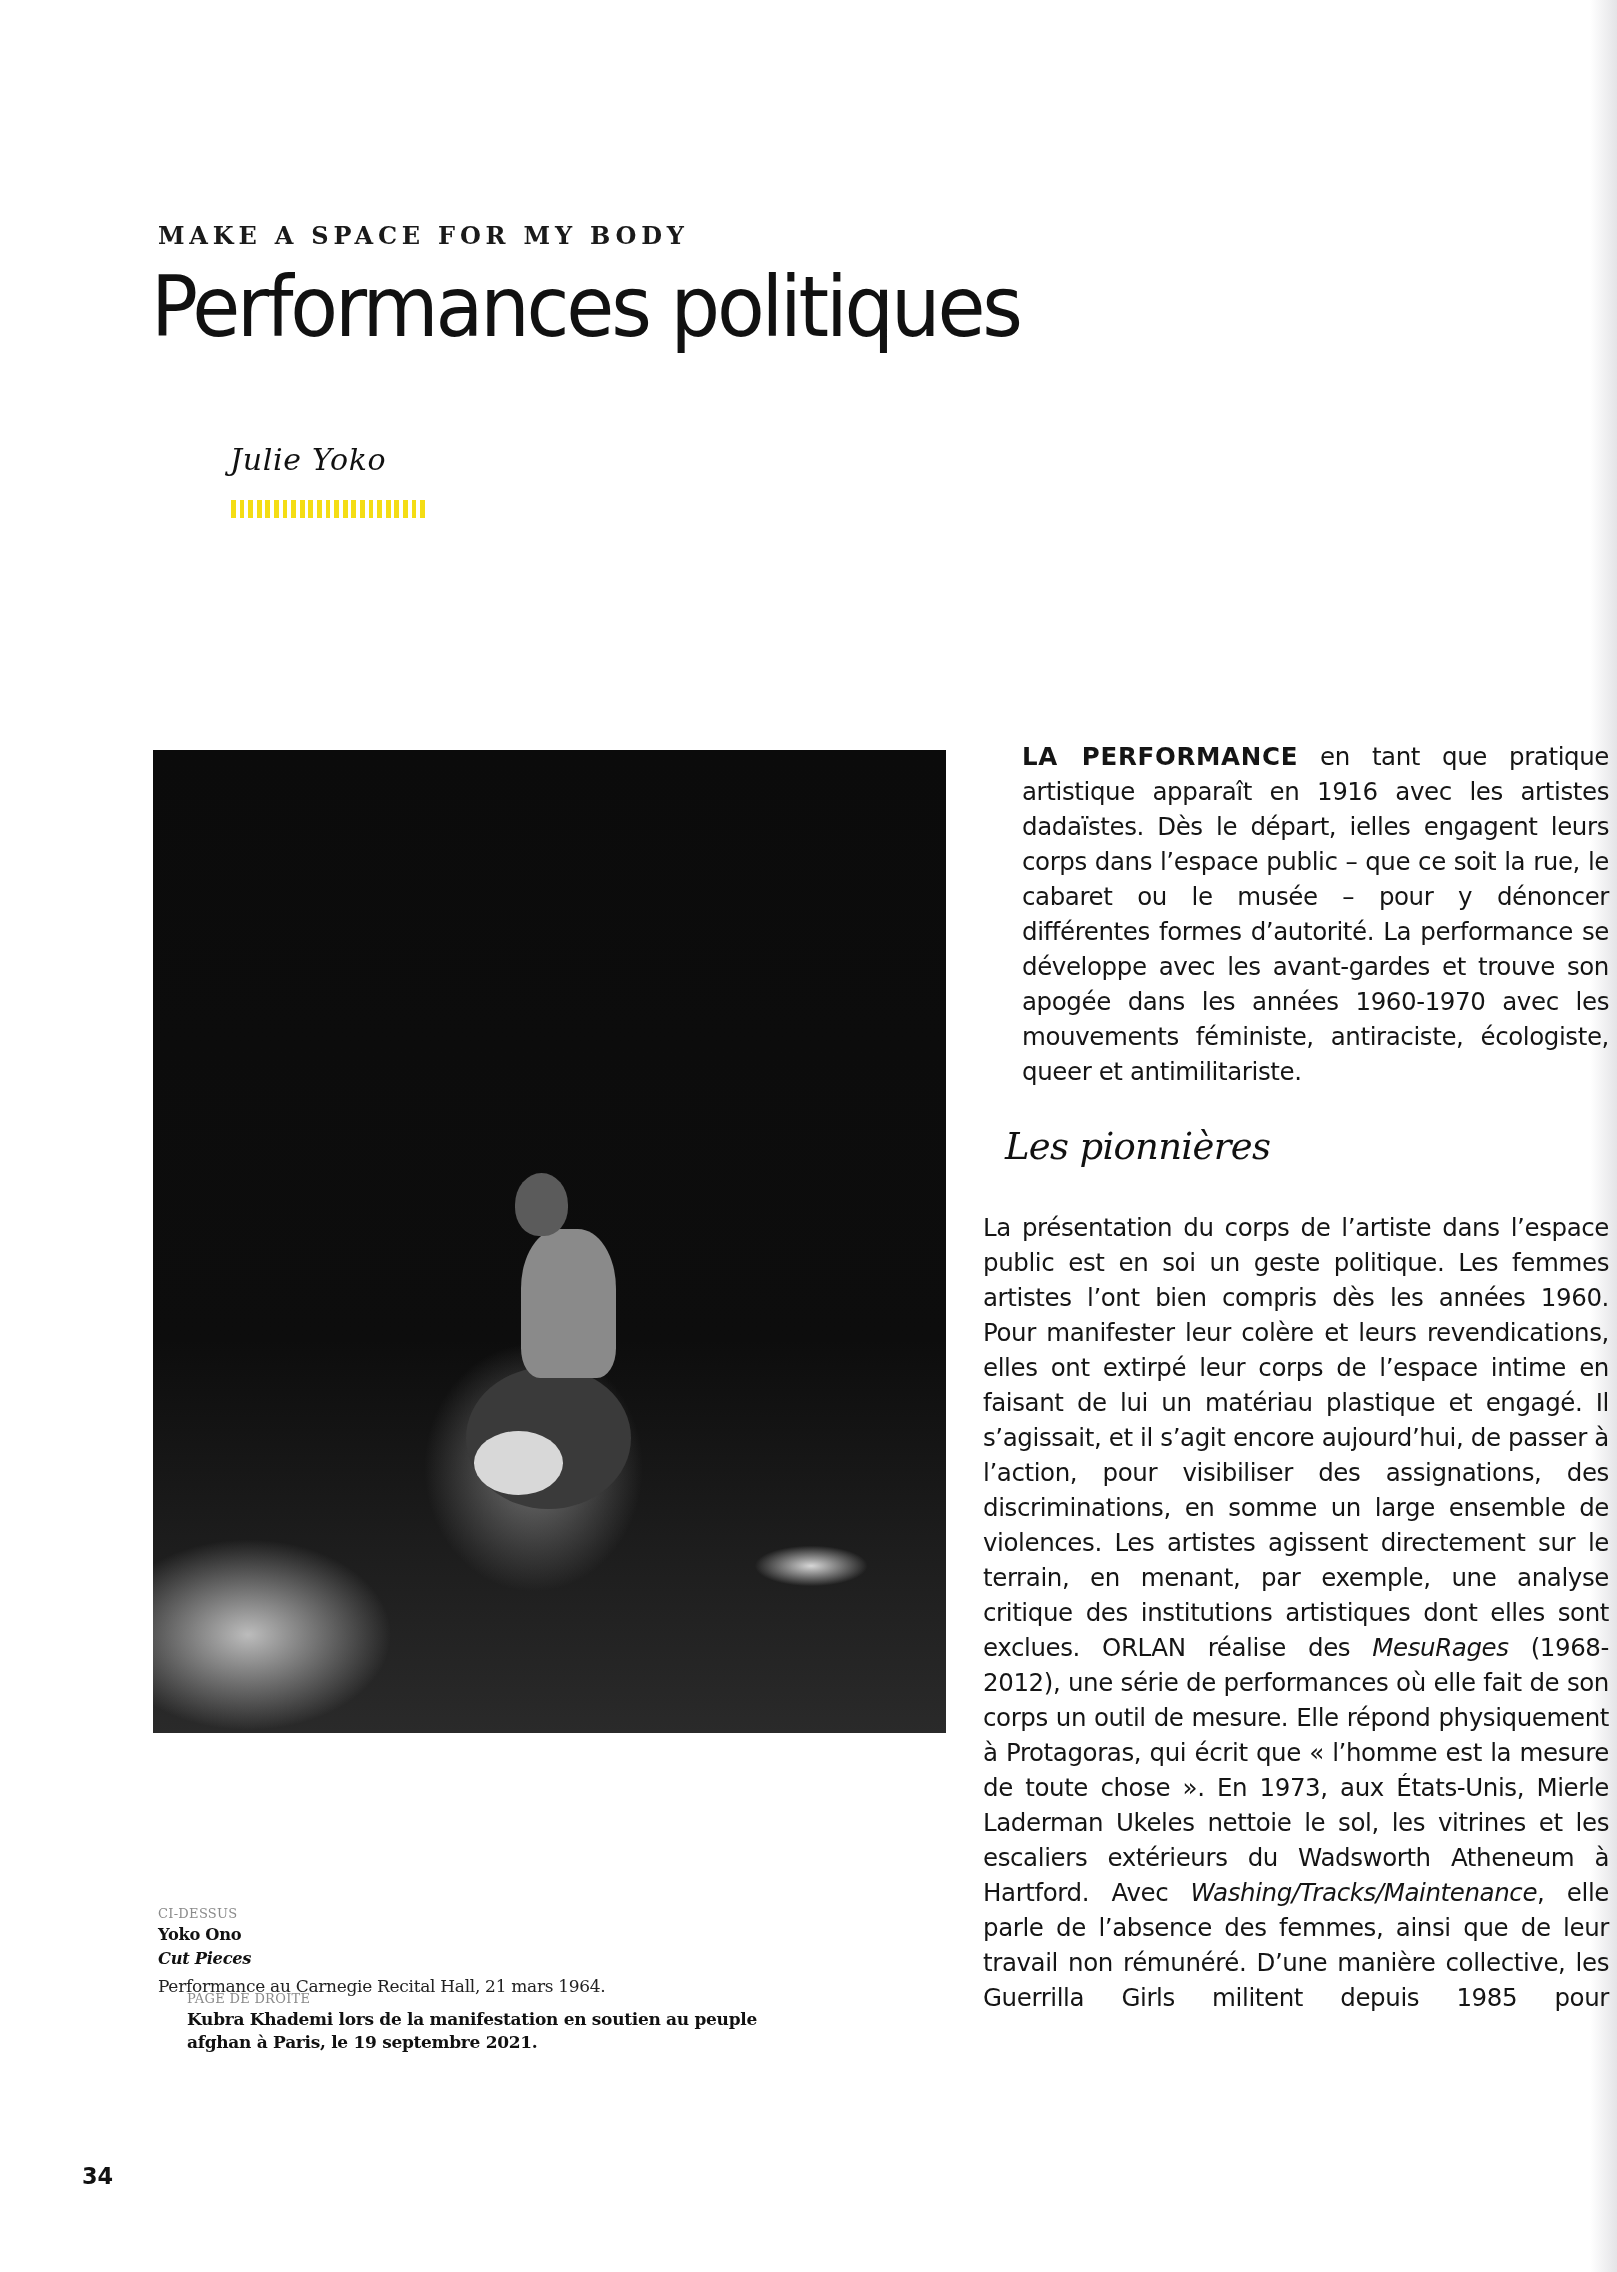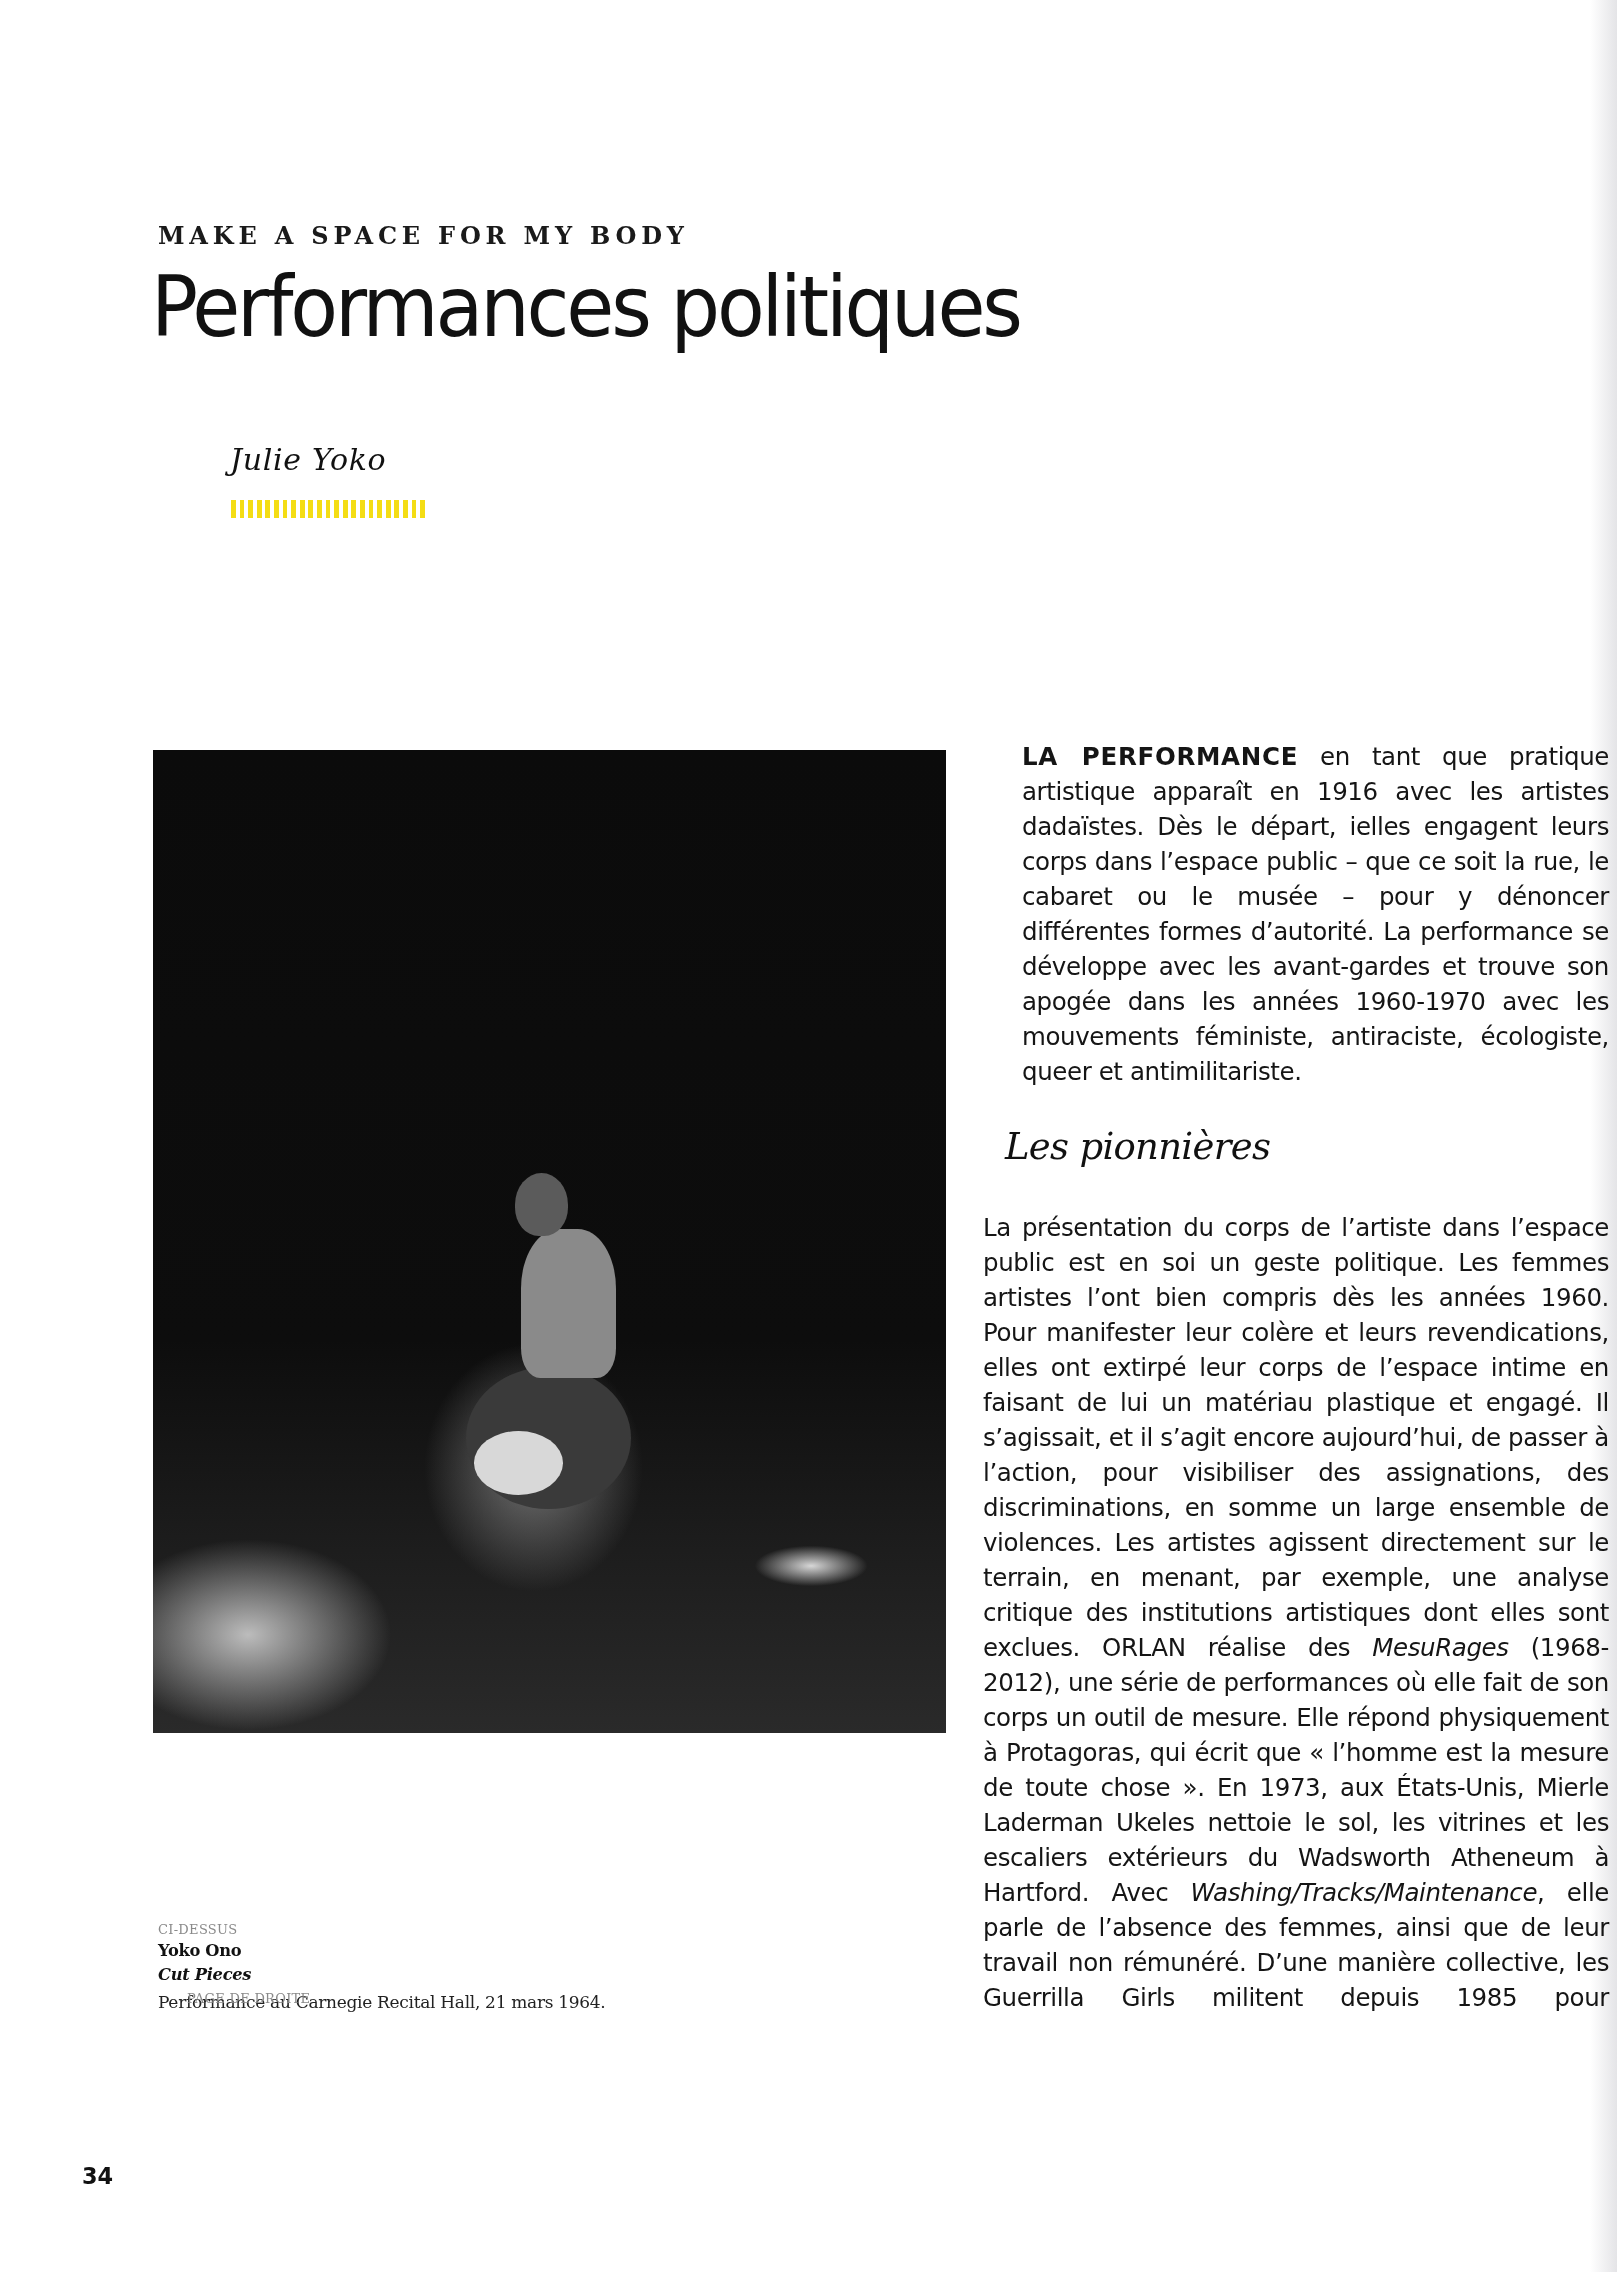--- a/index.html
+++ b/index.html
@@ -42,21 +42,21 @@
   }
   .photo-figure { position: absolute; left: 44%; top: 43%; width: 16%; height: 36%; }
   .photo-figure .head { position: absolute; left: 10%; top: 0; width: 42%; height: 18%; border-radius: 50% 50% 45% 45%; background: #5b5b5b; }
   .photo-figure .body { position: absolute; left: 15%; top: 16%; width: 75%; height: 42%; border-radius: 40% 40% 20% 20%; background: #8a8a8a; }
   .photo-figure .lap { position: absolute; left: -28%; top: 55%; width: 130%; height: 40%; border-radius: 50%; background: #3a3a3a; }
   .photo-figure .cloth { position: absolute; left: -22%; top: 73%; width: 70%; height: 18%; border-radius: 50%; background: #d8d8d8; }
 
   .caption-block {
     position: absolute; left: 158px; font-family: "DejaVu Serif", serif;
   }
-  .cap1 { top: 1905px; margin-top: 16px; }
+  .cap1 { top: 1905px; }
   .cap2 { top: 1990px; margin-left: 29px; }
   .cap-label { font-size: 13px; color: #8a8a8a; letter-spacing: 0.3px; line-height: 17.7px; }
   .cap-strong { font-size: 16.3px; font-weight: bold; color: #111; line-height: 24.5px; letter-spacing: -0.3px; }
   .cap-italic { font-size: 16.3px; font-weight: bold; font-style: italic; color: #111; line-height: 24.5px; letter-spacing: -0.3px; }
   .cap-text { font-size: 17px; color: #222; line-height: 27px; margin-top: 1.4px; letter-spacing: -0.3px; }
   .cap-multi { font-size: 17px; font-weight: bold; color: #111; line-height: 23px; letter-spacing: -0.3px; width: 584px; }
 
   .page-number {
     position: absolute; left: 82px; top: 2163px;
     font-family: "DejaVu Sans", sans-serif; font-weight: bold; font-size: 22.4px; color: #111; text-align: right;
@@ -98,20 +98,21 @@
 
 <div class="caption-block cap1">
   <div class="cap-label">CI-DESSUS</div>
   <div class="cap-strong">Yoko Ono</div>
   <div class="cap-italic">Cut Pieces</div>
   <div class="cap-text">Performance au Carnegie Recital Hall, 21 mars 1964.</div>
 </div>
 
 <div class="caption-block cap2">
   <div class="cap-label">PAGE DE DROITE</div>
+  <div class="cap-multi">Kubra Khademi lors de la manifestation en soutien au peuple afghan à Paris, le 19 septembre 2021.</div>
 </div>
 
 <div class="page-number">34</div>
 
 <div class="column">
   <p class="last-line-left"><span class="lead">LA PERFORMANCE</span><span> en tant que pratique artistique apparaît en 1916 avec les artistes dadaïstes. Dès le départ, ielles engagent leurs corps dans l’espace public – que ce soit la rue, le cabaret ou le musée – pour y dénoncer différentes formes d’autorité. La performance se développe avec les avant-gardes et trouve son apogée dans les années 1960-1970 avec les mouvements féministe, antiraciste, écologiste, queer et antimilitariste.</span></p>
   <div class="subhead">Les pionnières</div>
   <p><span>La présentation du corps de l’artiste dans l’espace public est en soi un geste politique. Les femmes artistes l’ont bien compris dès les années 1960. Pour manifester leur colère et leurs revendications, elles ont extirpé leur corps de l’espace intime en faisant de lui un matériau plastique et engagé. Il s’agissait, et il s’agit encore aujourd’hui, de passer à l’action, pour visibiliser des assignations, des discriminations, en somme un large ensemble de violences. Les artistes agissent directement sur le terrain, en menant, par exemple, une analyse critique des institutions artistiques dont elles sont exclues. ORLAN réalise des </span><em>MesuRages</em><span> (1968-2012), une série de performances où elle fait de son corps un outil de mesure. Elle répond physiquement à Protagoras, qui écrit que « l’homme est la mesure de toute chose ». En 1973, aux États-Unis, Mierle Laderman Ukeles nettoie le sol, les vitrines et les escaliers extérieurs du Wadsworth Atheneum à Hartford. Avec </span><em>Washing/Tracks/Maintenance</em><span>, elle parle de l’absence des femmes, ainsi que de leur travail non rémunéré. D’une manière collective, les Guerrilla Girls militent depuis 1985 pour</span></p>
 </div>
 

